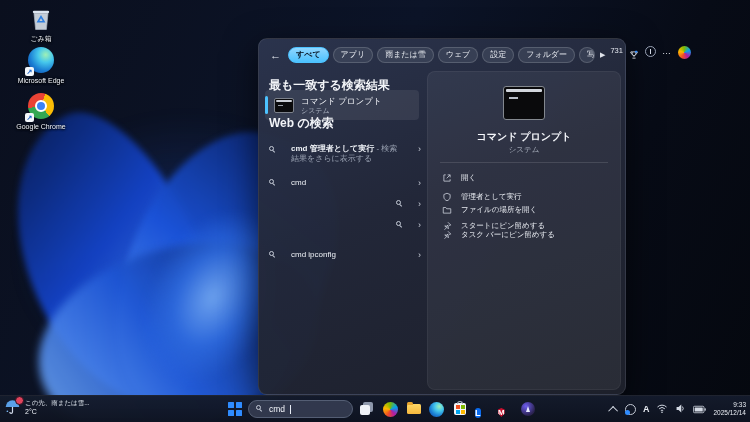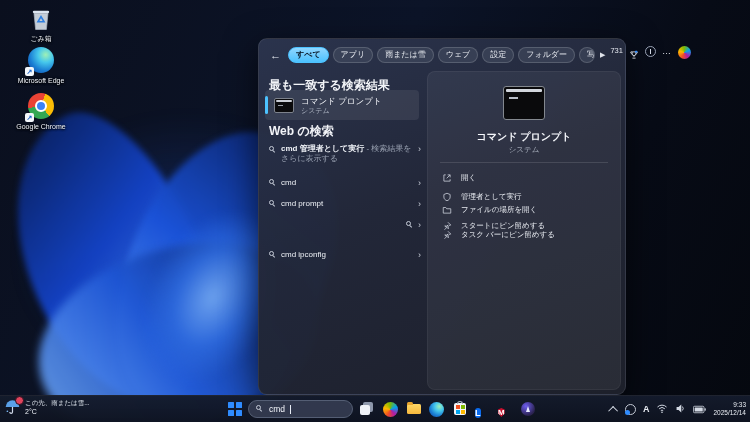--- a/index.html
+++ b/index.html
@@ -41,21 +41,21 @@
   .sect{position:absolute;left:10px;font-size:12px;font-weight:bold;color:#f2f4f8;}
   
   .result{position:absolute;left:6px;top:51px;width:154px;height:30px;background:rgba(255,255,255,.08);border-radius:4px;display:flex;align-items:center;gap:7px;padding-left:9px;box-sizing:border-box;cursor:pointer;}
   .result::before{content:"";position:absolute;left:0;top:6px;width:3px;height:18px;border-radius:2px;background:#4cc2ff;}
   .cmdico{position:relative;width:20px;height:15px;background:#0b0b0d;border:1px solid #7d828c;border-radius:2px;box-sizing:border-box;}
   .cmdico::before{content:"";position:absolute;left:1px;top:1px;right:1px;height:2px;background:#caced6;border-radius:1px;}
   .cmdico::after{content:"";position:absolute;left:3px;top:6px;width:5px;height:1px;background:#9aa0ab;}
   .rt1{font-size:8.5px;color:#f4f6fa;line-height:10px;}
   .rt2{font-size:7px;color:#aab1bf;line-height:9px;}
   
-  .wrow{position:absolute;left:6px;width:152px;display:flex;align-items:center;gap:4px;padding:2px 2px 2px 4px;border-radius:4px;cursor:pointer;justify-content:flex-end;}
+  .wrow{position:absolute;left:6px;width:152px;display:flex;align-items:center;gap:14px;padding:2px 2px 2px 4px;border-radius:4px;cursor:pointer;justify-content:flex-end;}
   .wrow .txt{flex:1;font-size:8px;color:#eef1f6;line-height:10px;}
   .wrow .sub{color:#9aa2b2;}
   .chev{font-size:9px;color:#cdd2dc;}
   .lens{position:relative;width:8px;height:8px;flex:0 0 8px;}
   .lens::before{content:"";position:absolute;left:0;top:0;width:5px;height:5px;border:1.2px solid #c4cad6;border-radius:50%;box-sizing:border-box;}
   .lens::after{content:"";position:absolute;left:4.4px;top:4.4px;width:3.4px;height:1.2px;background:#c4cad6;transform:rotate(45deg);transform-origin:0 0;}
   
   .prev{position:absolute;left:168px;top:32px;width:194px;height:319px;background:rgba(255,255,255,.055);border:1px solid rgba(255,255,255,.05);border-radius:8px;box-sizing:border-box;}
   .bigico{position:absolute;left:50%;top:14px;transform:translateX(-50%);width:42px;height:34px;background:#0a0a0c;border:1px solid #83888f;border-radius:3px;box-sizing:border-box;}
   .bigico::before{content:"";position:absolute;left:2px;top:2px;right:2px;height:3px;background:#d3d7de;border-radius:1px;}
@@ -168,35 +168,34 @@
     <div class="sect" style="top:38px;">最も一致する検索結果</div>
 
     <div class="result">
       <span class="cmdico"></span>
       <span>
         <div class="rt1">コマンド プロンプト</div>
         <div class="rt2">システム</div>
       </span>
     </div>
 
-    <div class="sect" style="top:84px;">Web の検索</div>
+    <div class="sect" style="top:76px;">Web の検索</div>
 
     <div class="wrow" style="top:103px;align-items:flex-start;">
       <span class="lens" style="margin-top:2px;"></span>
       <span class="txt"><b>cmd 管理者として実行</b><span class="sub"> - 検索結果をさらに表示する</span></span>
       <span class="chev">›</span>
     </div>
     <div class="wrow" style="top:137px;">
       <span class="lens"></span>
       <span class="txt">cmd</span>
       <span class="chev">›</span>
     </div>
     <div class="wrow" style="top:158px;">
       <span class="lens"></span>
-      <span class="txt">cmd prompt</span>
       <span class="chev">›</span>
     </div>
     <div class="wrow" style="top:179px;">
       <span class="lens"></span>
       <span class="chev">›</span>
     </div>
     <div class="wrow" style="top:209px;">
       <span class="lens"></span>
       <span class="txt">cmd ipconfig</span>
       <span class="chev">›</span>

